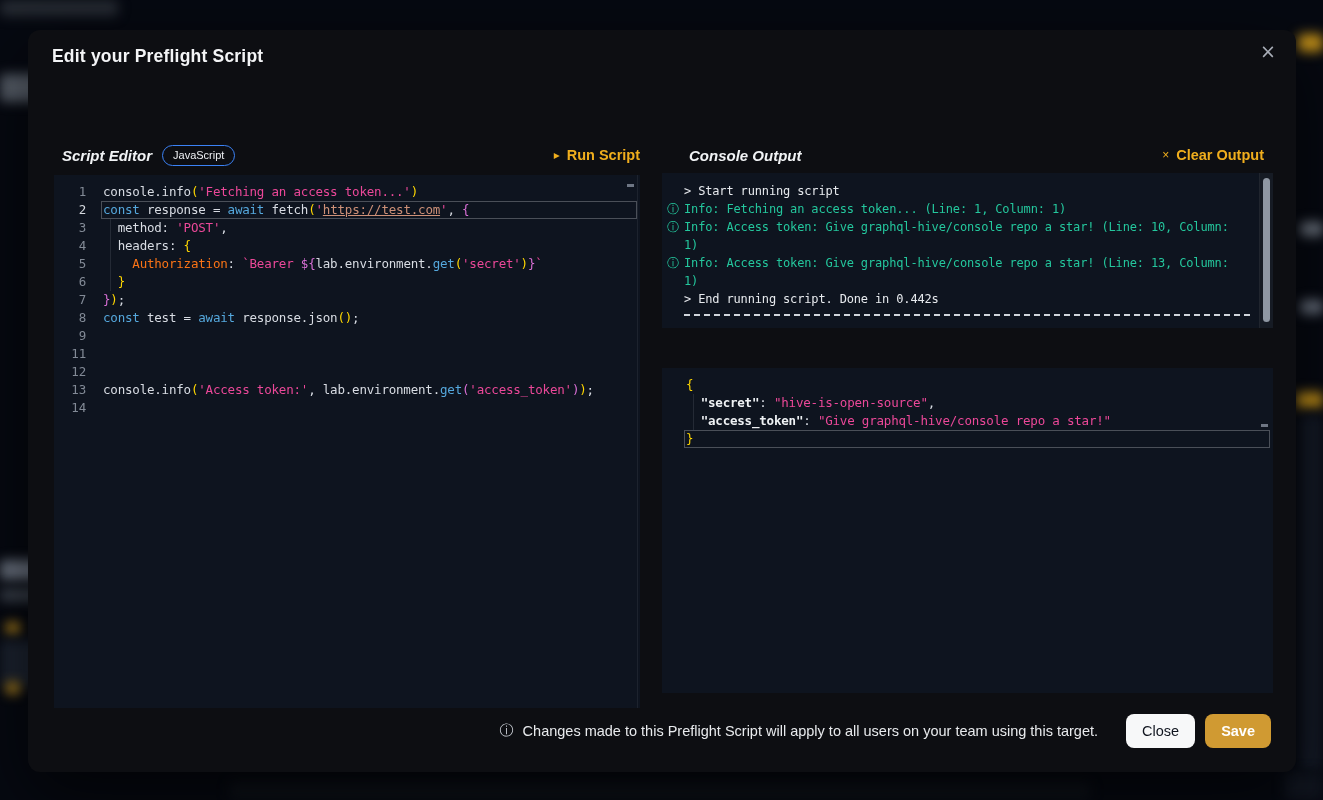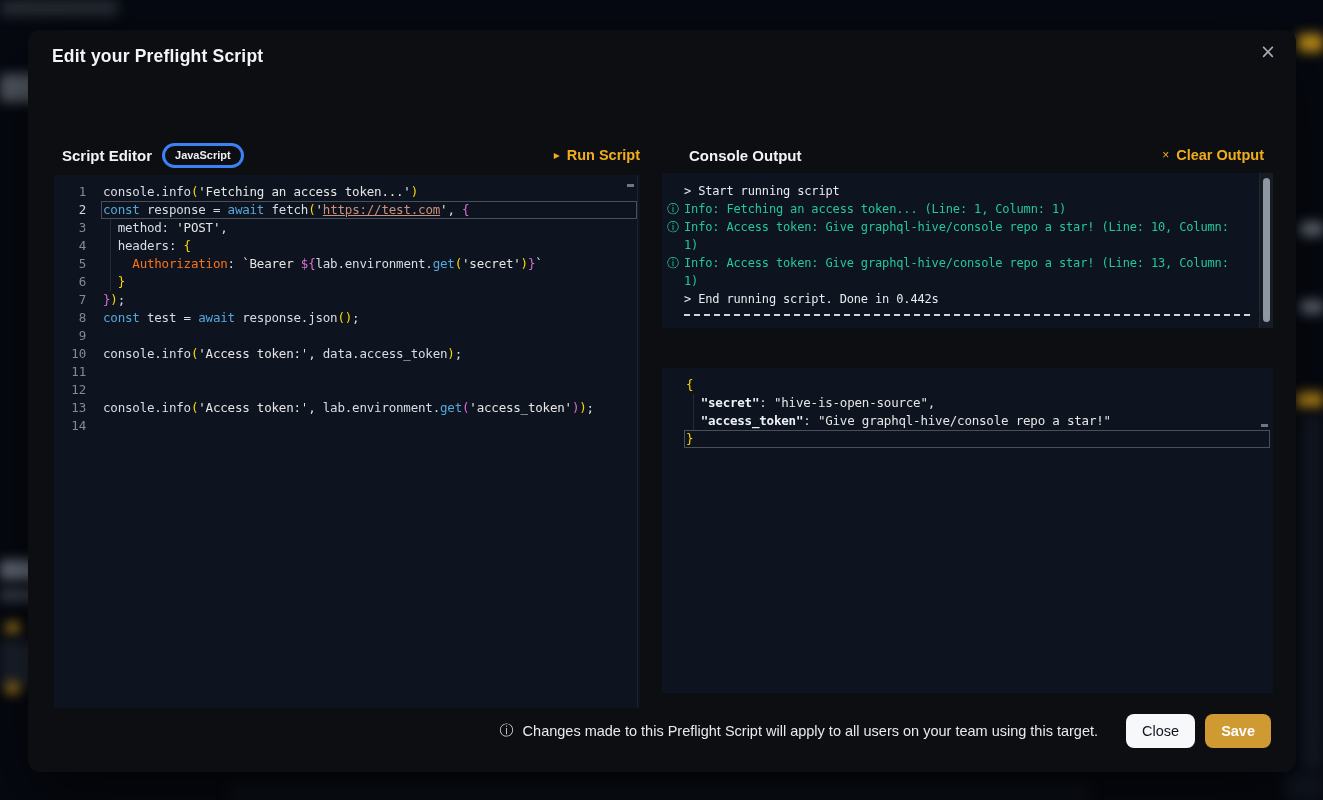--- a/index.html
+++ b/index.html
@@ -26,24 +26,24 @@
     box-shadow:0 24px 70px rgba(0,0,0,.65);
   }
   .modal-close{
     position:absolute;top:12px;right:20px;color:#a8adb7;font-size:19px;
     line-height:1;cursor:pointer;font-family:"DejaVu Sans",sans-serif;
   }
   .m-title{position:absolute;left:24px;top:16px;font-size:17.5px;font-weight:bold;color:#f3f4f6;letter-spacing:.2px;}
   .m-desc{position:absolute;left:24px;top:44px;font-size:14.5px;color:#99a1ad;line-height:23px;}
   
   .sec-head{position:absolute;display:flex;align-items:center;gap:10px;height:26px;}
-  .sec-title{font-size:15px;font-weight:bold;color:#f1f3f5;}
+  .sec-title{font-size:15px;font-weight:bold;color:#f1f3f5;font-style:italic;}
   .badge{
-    border:3px solid #3b82f6;border-radius:999px;padding:3px 10px 4px;
-    font-size:11px;font-weight:bold;color:#edeff2;background:var(--modal);
+    border:1px solid #3b82f6;border-radius:999px;padding:3px 10px 4px;
+    font-size:11px;font-weight:normal;color:#edeff2;background:var(--modal);
   }
   .link-btn{
     position:absolute;display:flex;align-items:center;gap:7px;height:26px;
     color:var(--accent);font-size:14.5px;font-weight:bold;cursor:pointer;
   }
   .link-btn .glyph{font-size:12px;font-weight:normal;}
   
   .panel{position:absolute;background:var(--panel);overflow:hidden;}
   .mono, .mono *{font-family:"DejaVu Sans Mono",monospace;}
   
@@ -56,21 +56,21 @@
   .ed-line.active .ed-num{color:#d5d9df;}
   .ed-line.active::before{
     content:"";position:absolute;left:47px;right:3px;top:0;bottom:0;
     border:1px solid #4a4f58;pointer-events:none;
   }
   .indent-guide{position:absolute;width:1px;background:#242a35;}
   .ruler-mark{position:absolute;width:7px;height:3px;background:#6e7684;}
   
   .tok-fg{color:var(--fg);}
   .tok-kw{color:#55a8dd;}
-  .tok-str{color:#e5e5e5;}
+  .tok-str{color:#ec4899;}
   .tok-lnk{color:#ce9178;text-decoration:underline;}
   .tok-prop{color:#f97316;}
   .tok-b1{color:#ffd700;}
   .tok-b2{color:#da70d6;}
   .tok-key{color:#eef1f4;font-weight:bold;}
   
   .console-panel{left:634px;top:143px;width:611px;height:155px;}
   .console-body{padding:9px 0 0 4px;}
   .console-row{display:flex;font-size:12px;line-height:18px;letter-spacing:-.15px;color:#e7eaee;}
   .console-row .ic{width:18px;flex:none;padding-left:1px;}
@@ -135,21 +135,20 @@
     <div class="ed-lines">
         <div class="ed-line"><span class="ed-num">1</span><span class="ed-code"><span class="tok-fg">console.info</span><span class="tok-b1">(</span><span class="tok-str">'Fetching an access token...'</span><span class="tok-b1">)</span></span></div>
         <div class="ed-line active"><span class="ed-num">2</span><span class="ed-code"><span class="tok-kw">const</span><span class="tok-fg"> response = </span><span class="tok-kw">await</span><span class="tok-fg"> fetch</span><span class="tok-b1">(</span><span class="tok-str">'</span><span class="tok-lnk">https://test.com</span><span class="tok-str">'</span><span class="tok-fg">, </span><span class="tok-b2">{</span></span></div>
         <div class="ed-line"><span class="ed-num">3</span><span class="ed-code"><span class="tok-fg">  method: </span><span class="tok-str">'POST'</span><span class="tok-fg">,</span></span></div>
         <div class="ed-line"><span class="ed-num">4</span><span class="ed-code"><span class="tok-fg">  headers: </span><span class="tok-b1">{</span></span></div>
         <div class="ed-line"><span class="ed-num">5</span><span class="ed-code"><span class="tok-fg">    </span><span class="tok-prop">Authorization</span><span class="tok-fg">: </span><span class="tok-str">`Bearer </span><span class="tok-b2">${</span><span class="tok-fg">lab.environment.</span><span class="tok-kw">get</span><span class="tok-b1">(</span><span class="tok-str">'secret'</span><span class="tok-b1">)</span><span class="tok-b2">}</span><span class="tok-str">`</span></span></div>
         <div class="ed-line"><span class="ed-num">6</span><span class="ed-code"><span class="tok-fg">  </span><span class="tok-b1">}</span></span></div>
         <div class="ed-line"><span class="ed-num">7</span><span class="ed-code"><span class="tok-b2">}</span><span class="tok-b1">)</span><span class="tok-fg">;</span></span></div>
         <div class="ed-line"><span class="ed-num">8</span><span class="ed-code"><span class="tok-kw">const</span><span class="tok-fg"> test = </span><span class="tok-kw">await</span><span class="tok-fg"> response.json</span><span class="tok-b1">()</span><span class="tok-fg">;</span></span></div>
         <div class="ed-line"><span class="ed-num">9</span><span class="ed-code"></span></div>
-        <div class="ed-line"><span class="ed-num">10</span><span class="ed-code"><span class="tok-fg">console.info</span><span class="tok-b1">(</span><span class="tok-str">'Access token:'</span><span class="tok-fg">, data.access_token</span><span class="tok-b1">)</span><span class="tok-fg">;</span></span></div>
         <div class="ed-line"><span class="ed-num">11</span></div>
         <div class="ed-line"><span class="ed-num">12</span><span class="ed-code"></span></div>
         <div class="ed-line"><span class="ed-num">13</span><span class="ed-code"><span class="tok-fg">console.info</span><span class="tok-b1">(</span><span class="tok-str">'Access token:'</span><span class="tok-fg">, lab.environment.</span><span class="tok-kw">get</span><span class="tok-b2">(</span><span class="tok-str">'access_token'</span><span class="tok-b2">)</span><span class="tok-b1">)</span><span class="tok-fg">;</span></span></div>
         <div class="ed-line"><span class="ed-num">14</span><span class="ed-code"></span></div>
       </div>
     <div class="indent-guide" style="left:56px;top:44px;height:72px;"></div>
     <div class="ruler-mark" style="right:6px;top:9px;"></div>
   </div>
 
   <div class="sec-head" style="left:640px;top:112px;margin-left:21px;">

